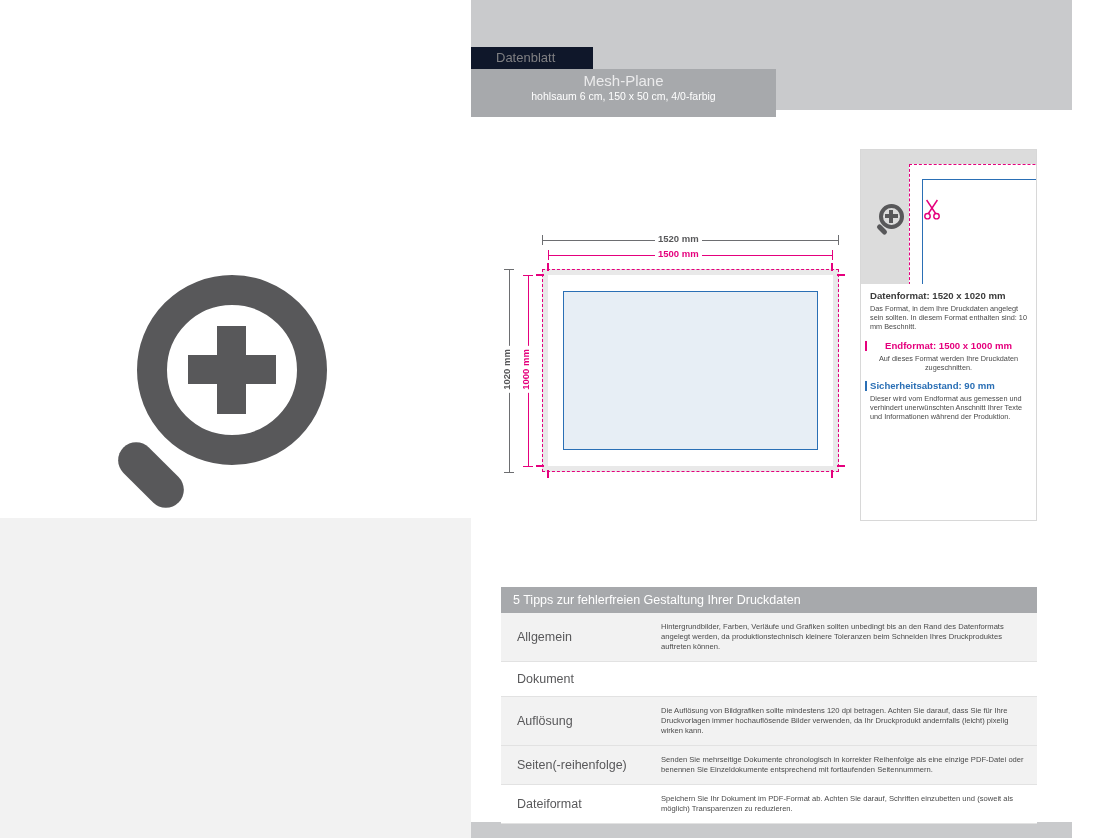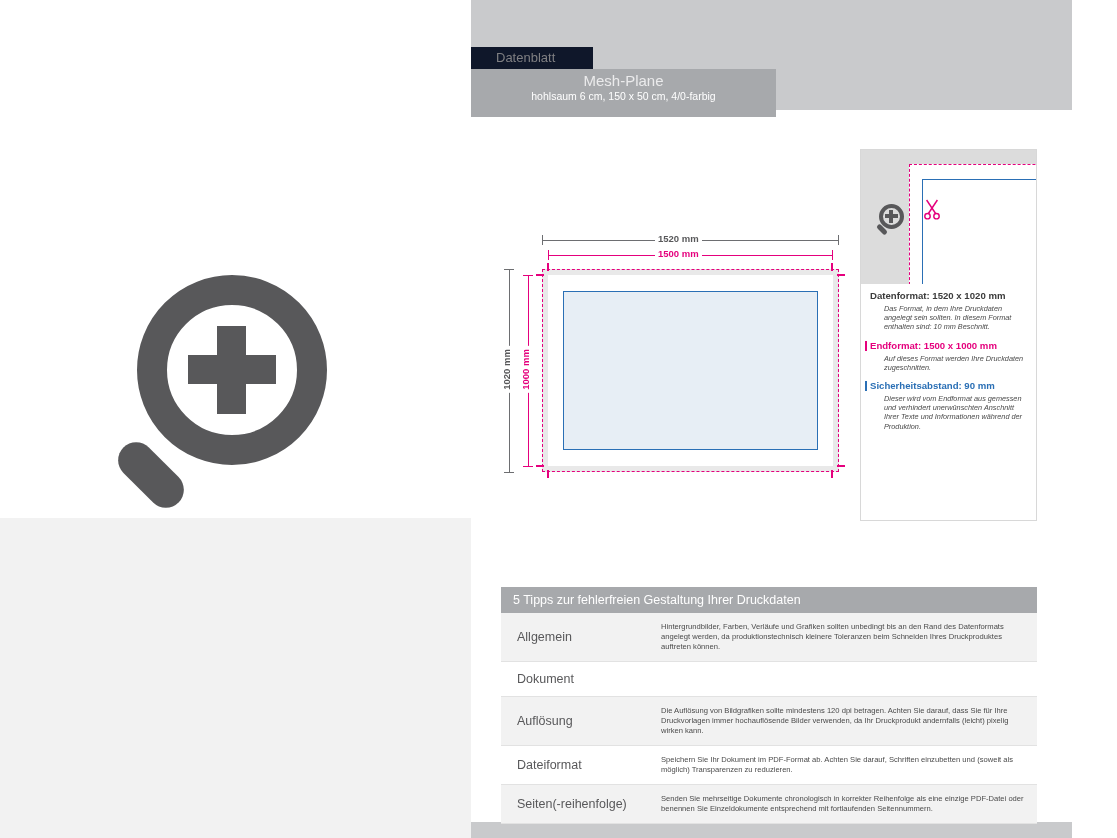--- a/index.html
+++ b/index.html
@@ -200,22 +200,21 @@
     margin: 0 0 2px 0;
     line-height: 12px;
   }
   .info-head.magenta { color: #e5007d; }
   .info-head.blue { color: #2a6fb5; }
   .info-head.dark { color: #3b3b3b; }
   .info-body {
     font-size: 7.3px;
     line-height: 9.2px;
     color: #4a4a4a;
-    margin: 0 0 8px 14px;
-    font-style: italic;
+    margin: 0 0 8px 0;
   }
   .info-bar-magenta, .info-bar-blue {
     position: absolute;
     left: 4px;
     width: 2px; height: 10px;
   }
   .info-bar-magenta { background: #e5007d; }
   .info-bar-blue { background: #2a6fb5; }
 
   
@@ -400,21 +399,21 @@
       <circle cx="5" cy="20" r="3" fill="none" stroke="#e5007d" stroke-width="1.6"></circle>
       <circle cx="15" cy="20" r="3" fill="none" stroke="#e5007d" stroke-width="1.6"></circle>
     </svg>
   </div>
 
   <div id="info-text">
     <div class="info-sect" style="padding-top:6px;">
       <div class="info-head dark">Datenformat: 1520 x 1020 mm</div>
       <div class="info-body">Das Format, in dem Ihre Druckdaten angelegt sein sollten. In diesem Format enthalten sind: 10 mm Beschnitt.</div>
     </div>
-    <div class="info-sect" style="position:relative;">
+    <div class="info-sect" style="position:relative;text-align:center;">
       <div class="info-bar-magenta" style="top:1px;"></div>
       <div class="info-head magenta">Endformat: 1500 x 1000 mm</div>
       <div class="info-body">Auf dieses Format werden Ihre Druckdaten zugeschnitten.</div>
     </div>
     <div class="info-sect" style="position:relative;">
       <div class="info-bar-blue" style="top:1px;"></div>
       <div class="info-head blue">Sicherheitsabstand: 90 mm</div>
       <div class="info-body">Dieser wird vom Endformat aus gemessen und verhindert unerwünschten Anschnitt Ihrer Texte und Informationen während der Produktion.</div>
     </div>
   </div>
@@ -427,21 +426,21 @@
     <div class="tip-label">Allgemein</div>
     <div class="tip-text">Hintergrundbilder, Farben, Verläufe und Grafiken sollten unbedingt bis an den Rand des Datenformats angelegt werden, da produktionstechnisch kleinere Toleranzen beim Schneiden Ihres Druckproduktes auftreten können.</div>
   </div>
   <div class="tip-row plain">
     <div class="tip-label">Dokument</div>
   </div>
   <div class="tip-row alt">
     <div class="tip-label">Auflösung</div>
     <div class="tip-text">Die Auflösung von Bildgrafiken sollte mindestens 120 dpi betragen. Achten Sie darauf, dass Sie für Ihre Druckvorlagen immer hochauflösende Bilder verwenden, da Ihr Druckprodukt andernfalls (leicht) pixelig wirken kann.</div>
   </div>
+  <div class="tip-row alt">
+    <div class="tip-label">Seiten(-reihenfolge)</div>
+    <div class="tip-text">Senden Sie mehrseitige Dokumente chronologisch in korrekter Reihenfolge als eine einzige PDF-Datei oder benennen Sie Einzeldokumente entsprechend mit fortlaufenden Seitennummern.</div>
+  </div>
   <div class="tip-row plain">
     <div class="tip-label">Dateiformat</div>
     <div class="tip-text">Speichern Sie Ihr Dokument im PDF-Format ab. Achten Sie darauf, Schriften einzubetten und (soweit als möglich) Transparenzen zu reduzieren.</div>
   </div>
-  <div class="tip-row alt">
-    <div class="tip-label">Seiten(-reihenfolge)</div>
-    <div class="tip-text">Senden Sie mehrseitige Dokumente chronologisch in korrekter Reihenfolge als eine einzige PDF-Datei oder benennen Sie Einzeldokumente entsprechend mit fortlaufenden Seitennummern.</div>
-  </div>
 </div>
 
 </body></html>

